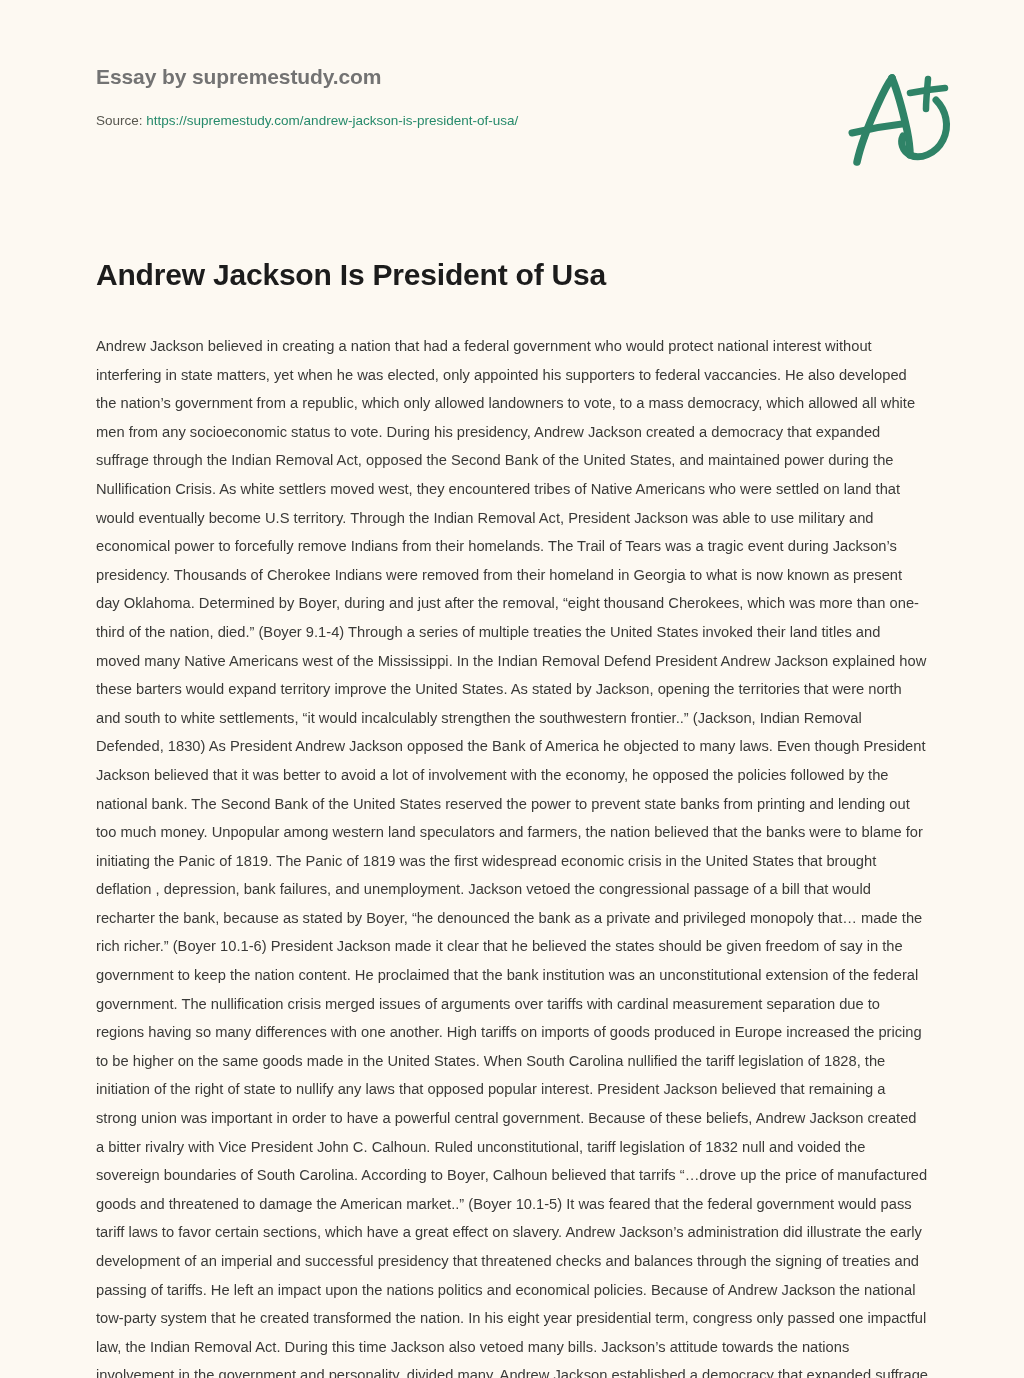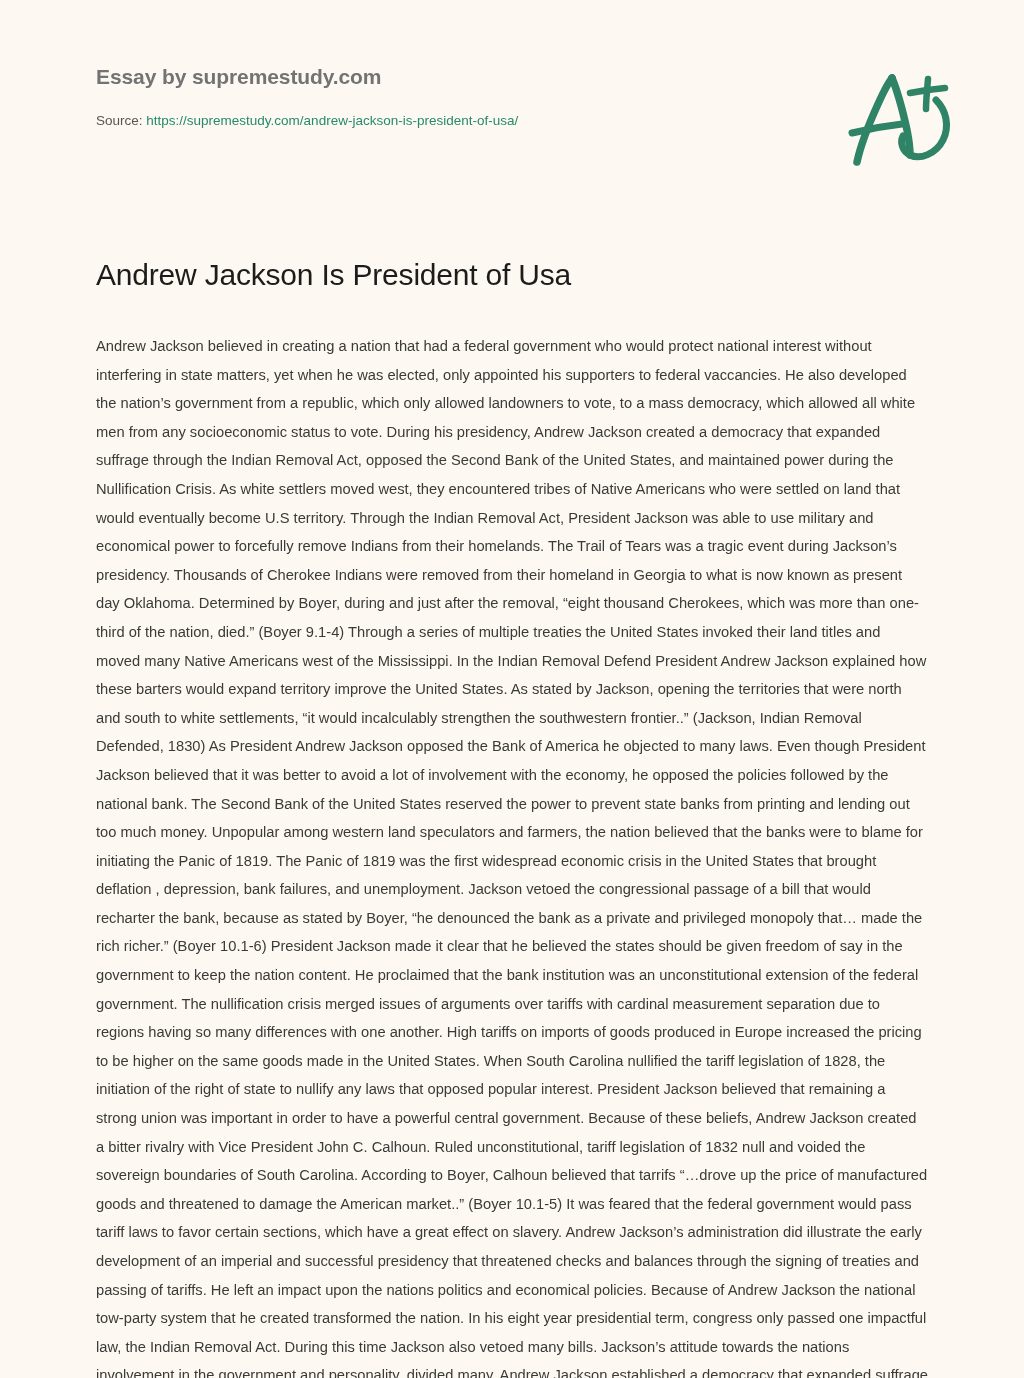--- a/index.html
+++ b/index.html
@@ -64,21 +64,21 @@
     height: 112px;
   }
 
   
   .article {
     padding: 0 96px 40px 96px;
     box-sizing: border-box;
   }
   .doc-title {
     font-size: 30px;
-    font-weight: normal;
+    font-weight: bold;
     color: #1c1c1c;
     letter-spacing: -0.2px;
     line-height: 38px;
     margin: 56px 0 0 0;
   }
   .body-copy {
     margin: 38px 0 0 0;
     font-size: 14.7px;
     line-height: 28.6px;
     color: #3a3a38;

